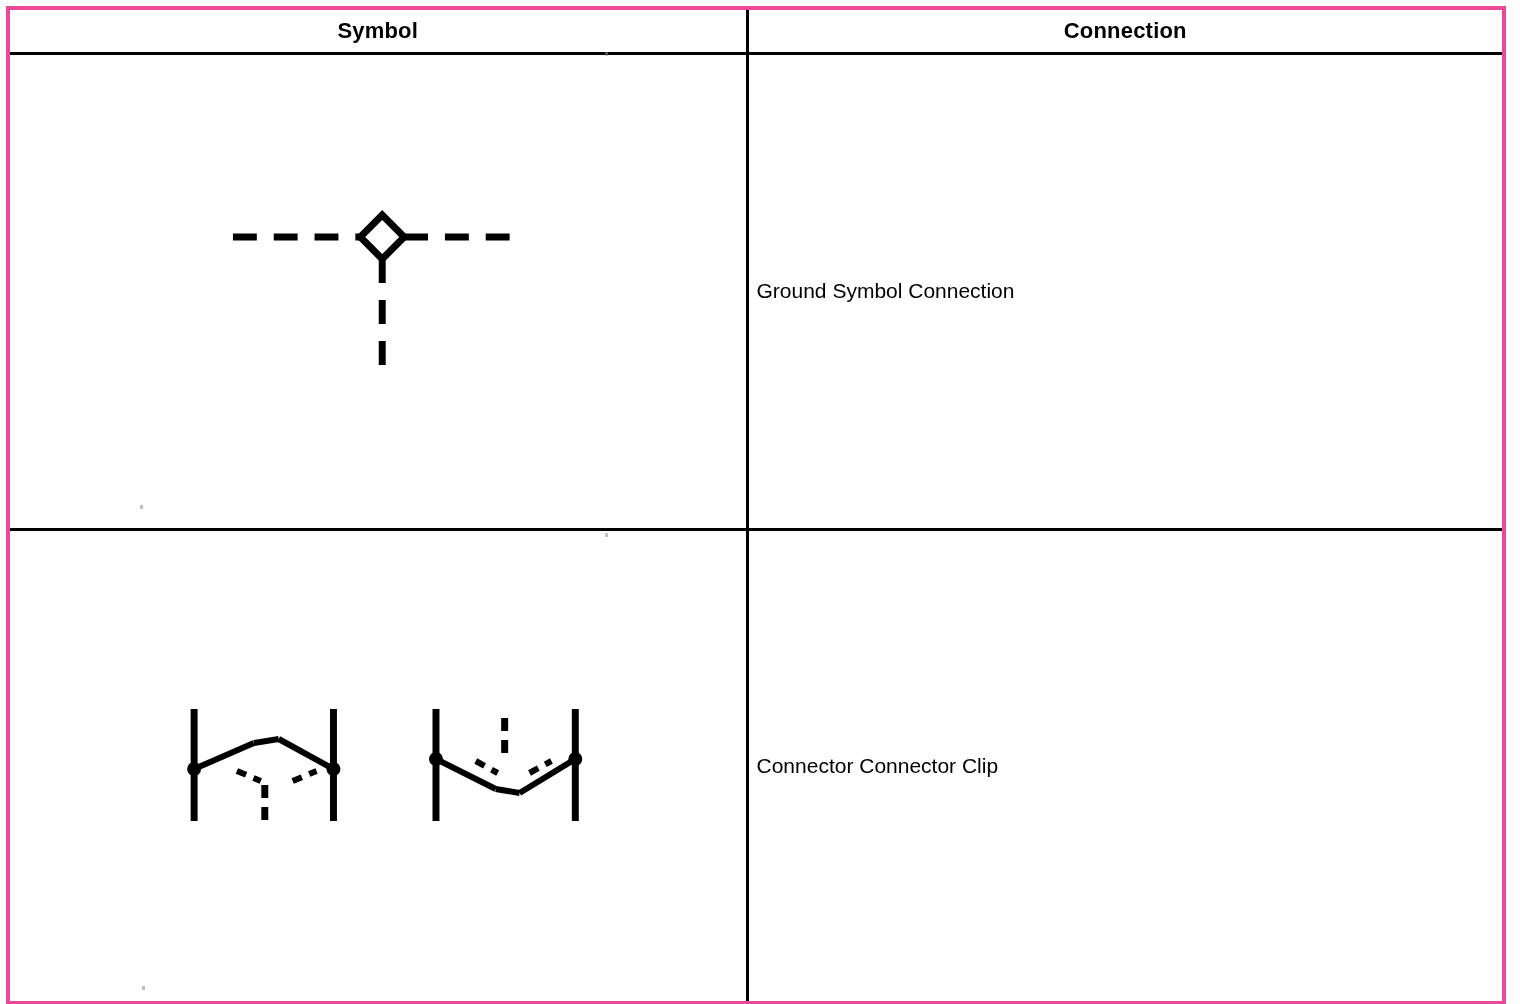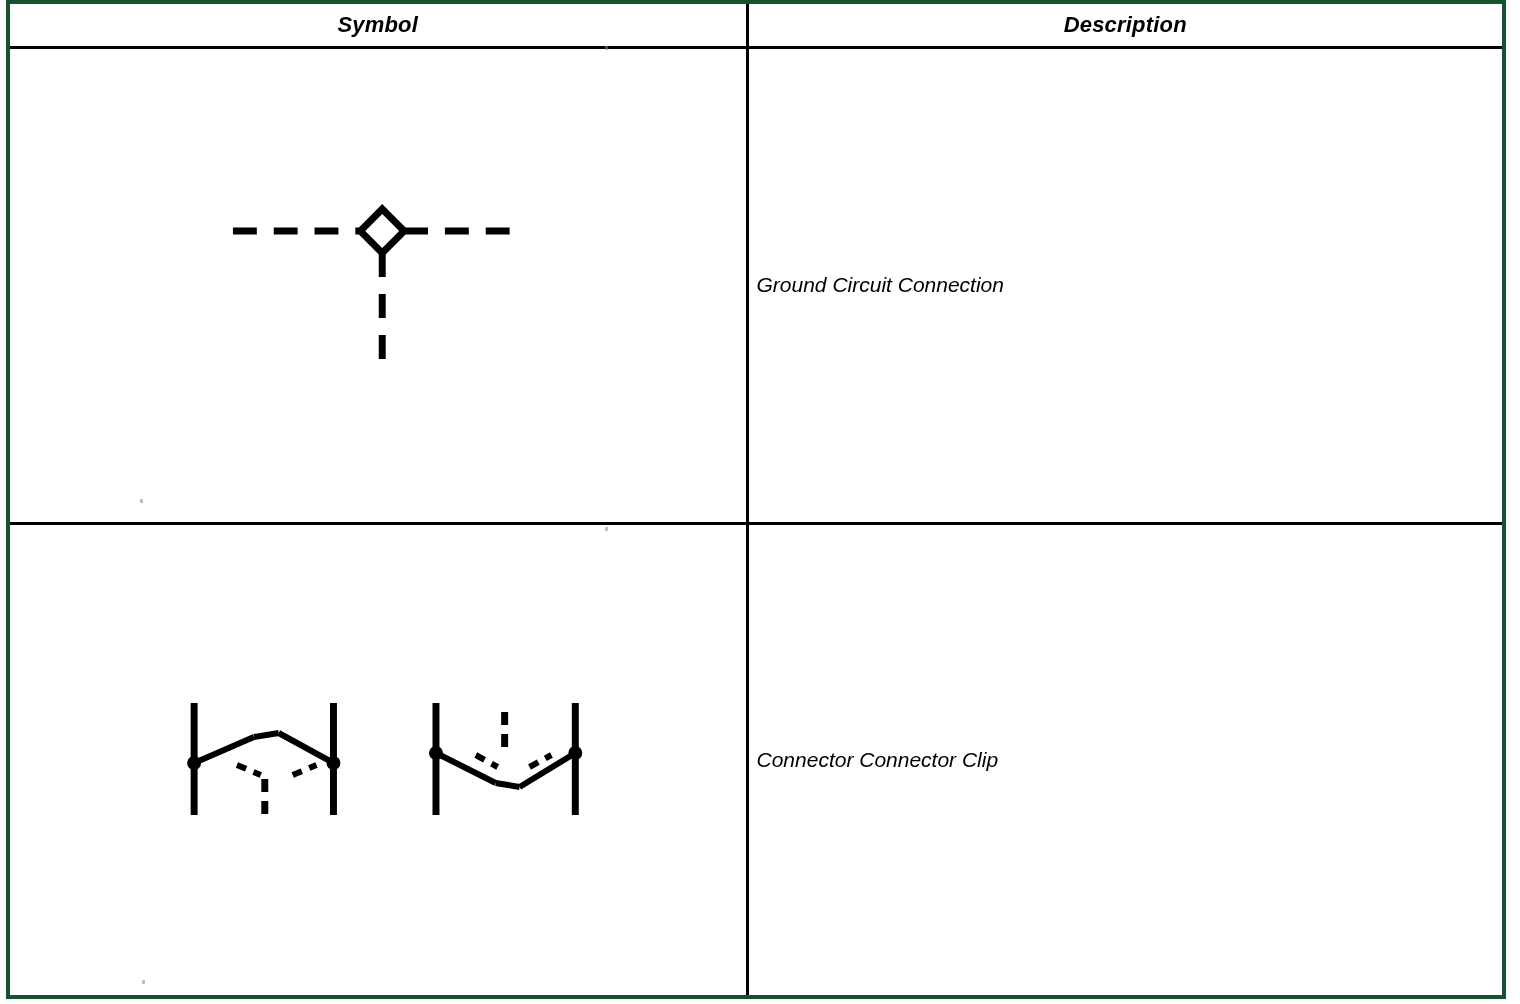--- a/index.html
+++ b/index.html
@@ -19,27 +19,26 @@
     position: relative;
     width: 1520px;
     height: 1004px;
     background: #ffffff;
   }
 
   
   .symbol-table {
     position: absolute;
     left: 6px;
-    top: 0;
+    top: 6px;
     width: 1496px;
     height: 989px;
     border-collapse: collapse;
     table-layout: fixed;
-    border: 4px solid #14532d;
-    font-style: italic;
+    border: 4px solid #ec4899;
   }
   .symbol-table col.col-symbol { width: 739px; }
   .symbol-table col.col-desc   { width: 757px; }
 
   .symbol-table th,
   .symbol-table td {
     border: 3px solid #000000;
     padding: 0;
     margin: 0;
     vertical-align: middle;
@@ -106,21 +105,21 @@
 
   <table class="symbol-table">
     <colgroup>
       <col class="col-symbol">
       <col class="col-desc">
     </colgroup>
 
     <thead>
       <tr class="hdr-row">
         <th>Symbol</th>
-        <th>Description</th>
+        <th>Connection</th>
       </tr>
     </thead>
 
     <tbody>
 
       <tr class="row-one">
         <td class="symbol-cell">
           <div class="sym-wrap">
             <span class="speck" style="left:130px; top:450px;"></span>
             <span class="speck" style="left:595px; top:-3px;"></span>
@@ -132,21 +131,21 @@
               <line x1="396" y1="182" x2="514" y2="182" stroke="#000000" stroke-width="7" stroke-dasharray="24 17" stroke-linecap="butt"></line>
 
               <polygon points="368,160 390,182 368,204 346,182" transform="translate(6,0)" fill="none" stroke="#000000" stroke-width="7" stroke-linejoin="miter"></polygon>
 
               <line x1="374" y1="204" x2="374" y2="318" stroke="#000000" stroke-width="7" stroke-dasharray="24 17" stroke-linecap="butt"></line>
             </svg>
           </div>
         </td>
 
         <td class="desc-cell">
-          <span class="desc-text">Ground Circuit Connection</span>
+          <span class="desc-text">Ground Symbol Connection</span>
         </td>
       </tr>
 
       <tr class="row-two">
         <td class="symbol-cell">
           <div class="sym-wrap">
             <span class="speck" style="left:595px; top:2px;"></span>
             <span class="speck" style="left:132px; top:455px;"></span>
 
             <svg class="sym-svg" viewBox="0 0 739 470" preserveAspectRatio="none">

